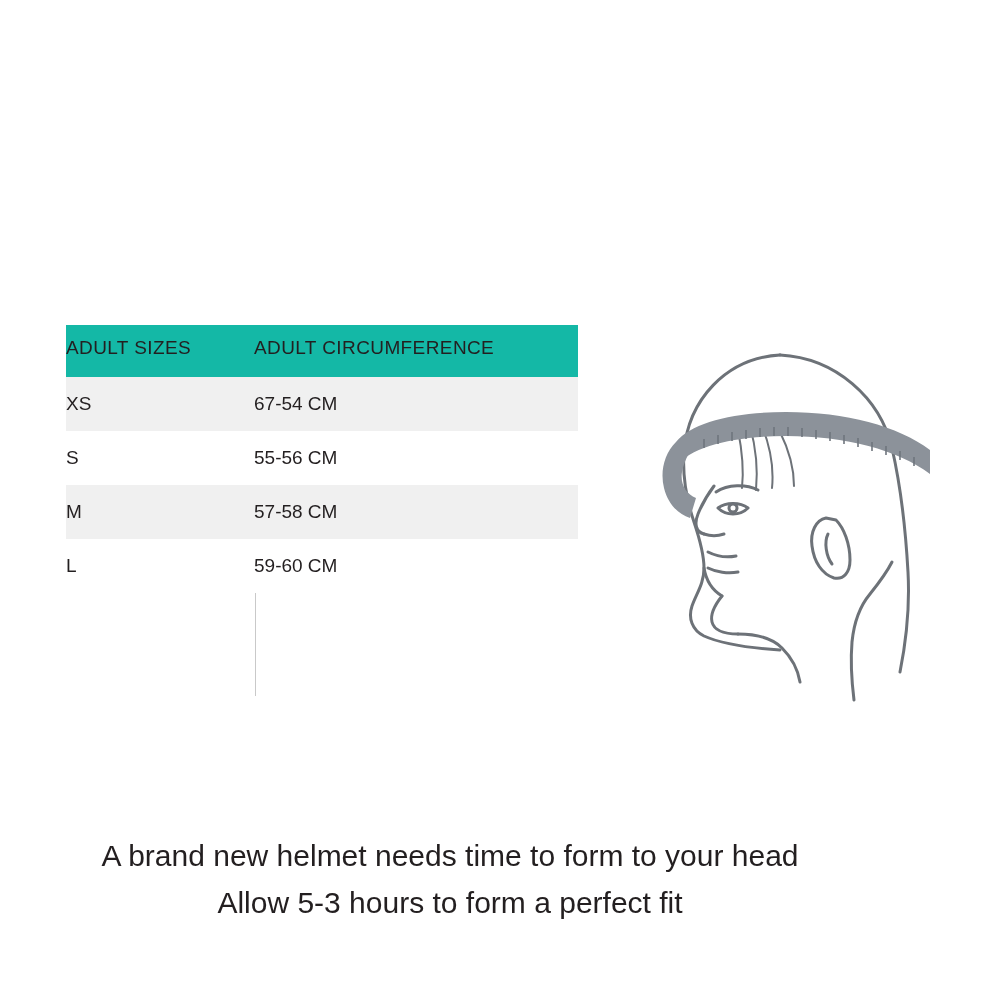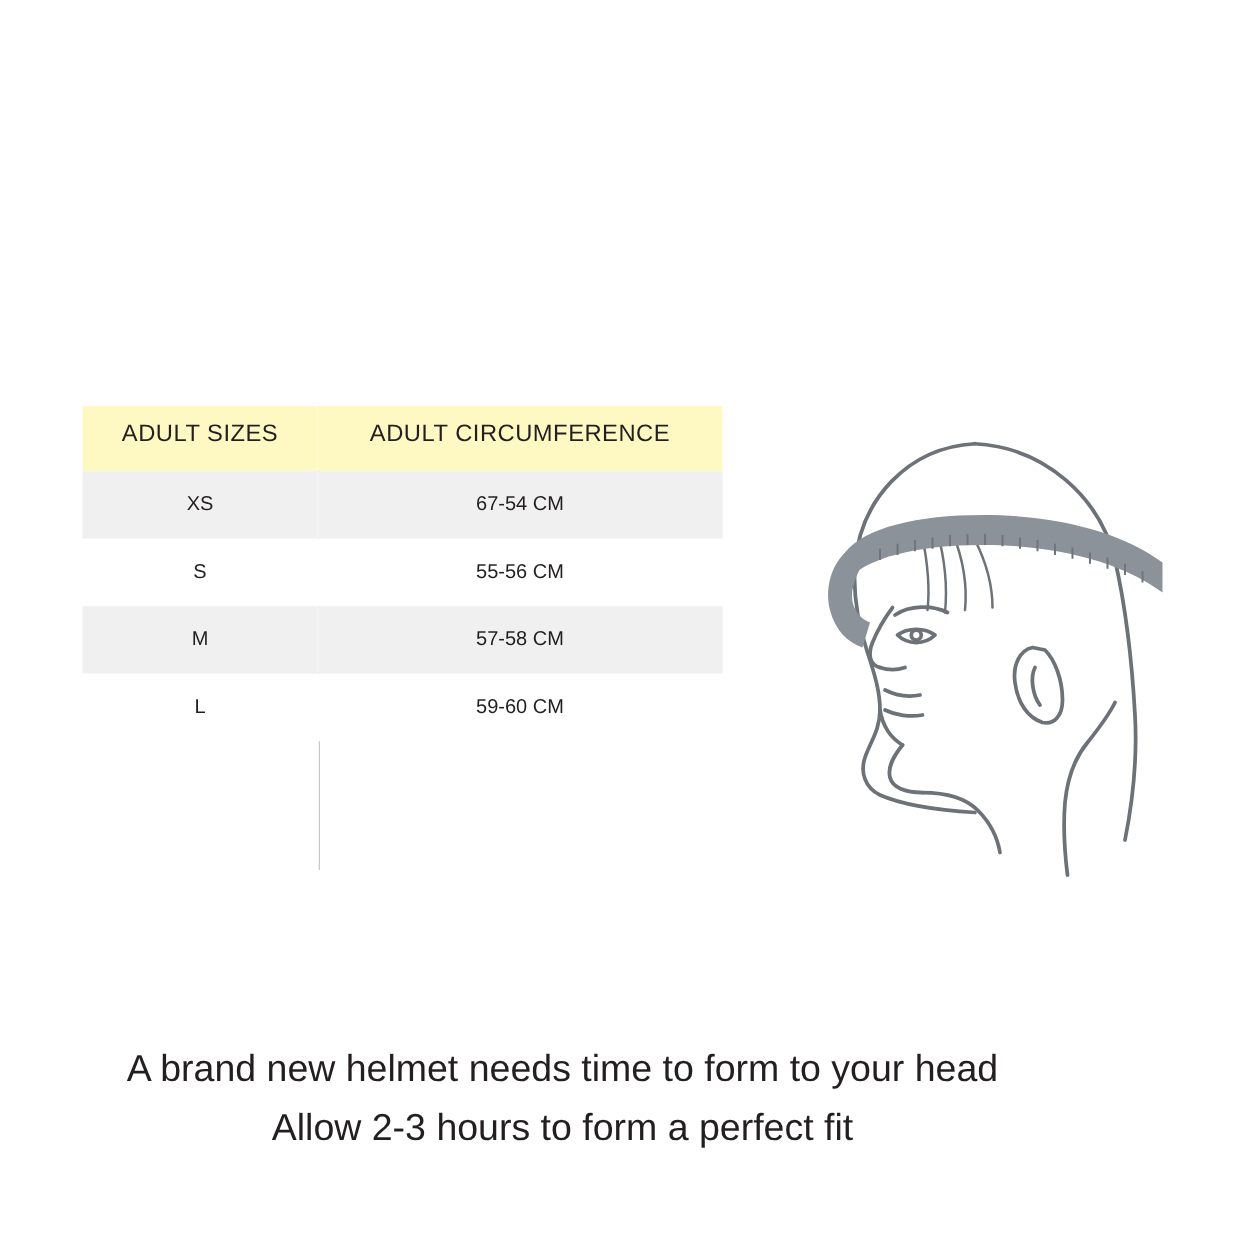--- a/index.html
+++ b/index.html
@@ -27,26 +27,26 @@
   }
   #size-table col.c1 { width: 188px; }
   #size-table col.c2 { width: 324px; }
 
   #size-table th {
     font-size: 19px;
     font-weight: normal;
     letter-spacing: 0.4px;
     color: #231f20;
     padding: 12px 0 18px 0;
-    text-align: center;
-    background: #fef9c3;
+    text-align: left;
+    background: #14b8a6;
   }
   #size-table td {
-    font-size: 16px;
-    text-align: center;
+    font-size: 19px;
+    text-align: left;
     padding: 16px 0;
     color: #231f20;
     height: 22px;
   }
   #size-table tr.shaded td { background: #f0f0f0; }
   #size-table tr.plain td  { background: #ffffff; }
 
   
   .col-divider {
     position: absolute;
@@ -179,14 +179,14 @@
       <line x1="242" y1="120" x2="242" y2="129"></line>
       <line x1="256" y1="124" x2="256" y2="133"></line>
       <line x1="270" y1="129" x2="270" y2="138"></line>
       <line x1="284" y1="135" x2="284" y2="144"></line>
     </g>
   </g>
 </svg>
 
 <div id="footer-note">
   <div class="line">A brand new helmet needs time to form to your head</div>
-  <div class="line">Allow 2-3 hours to form a perfect fit</div>
+  <div class="line">Allow 5-3 hours to form a perfect fit</div>
 </div>
 
 </body></html>

